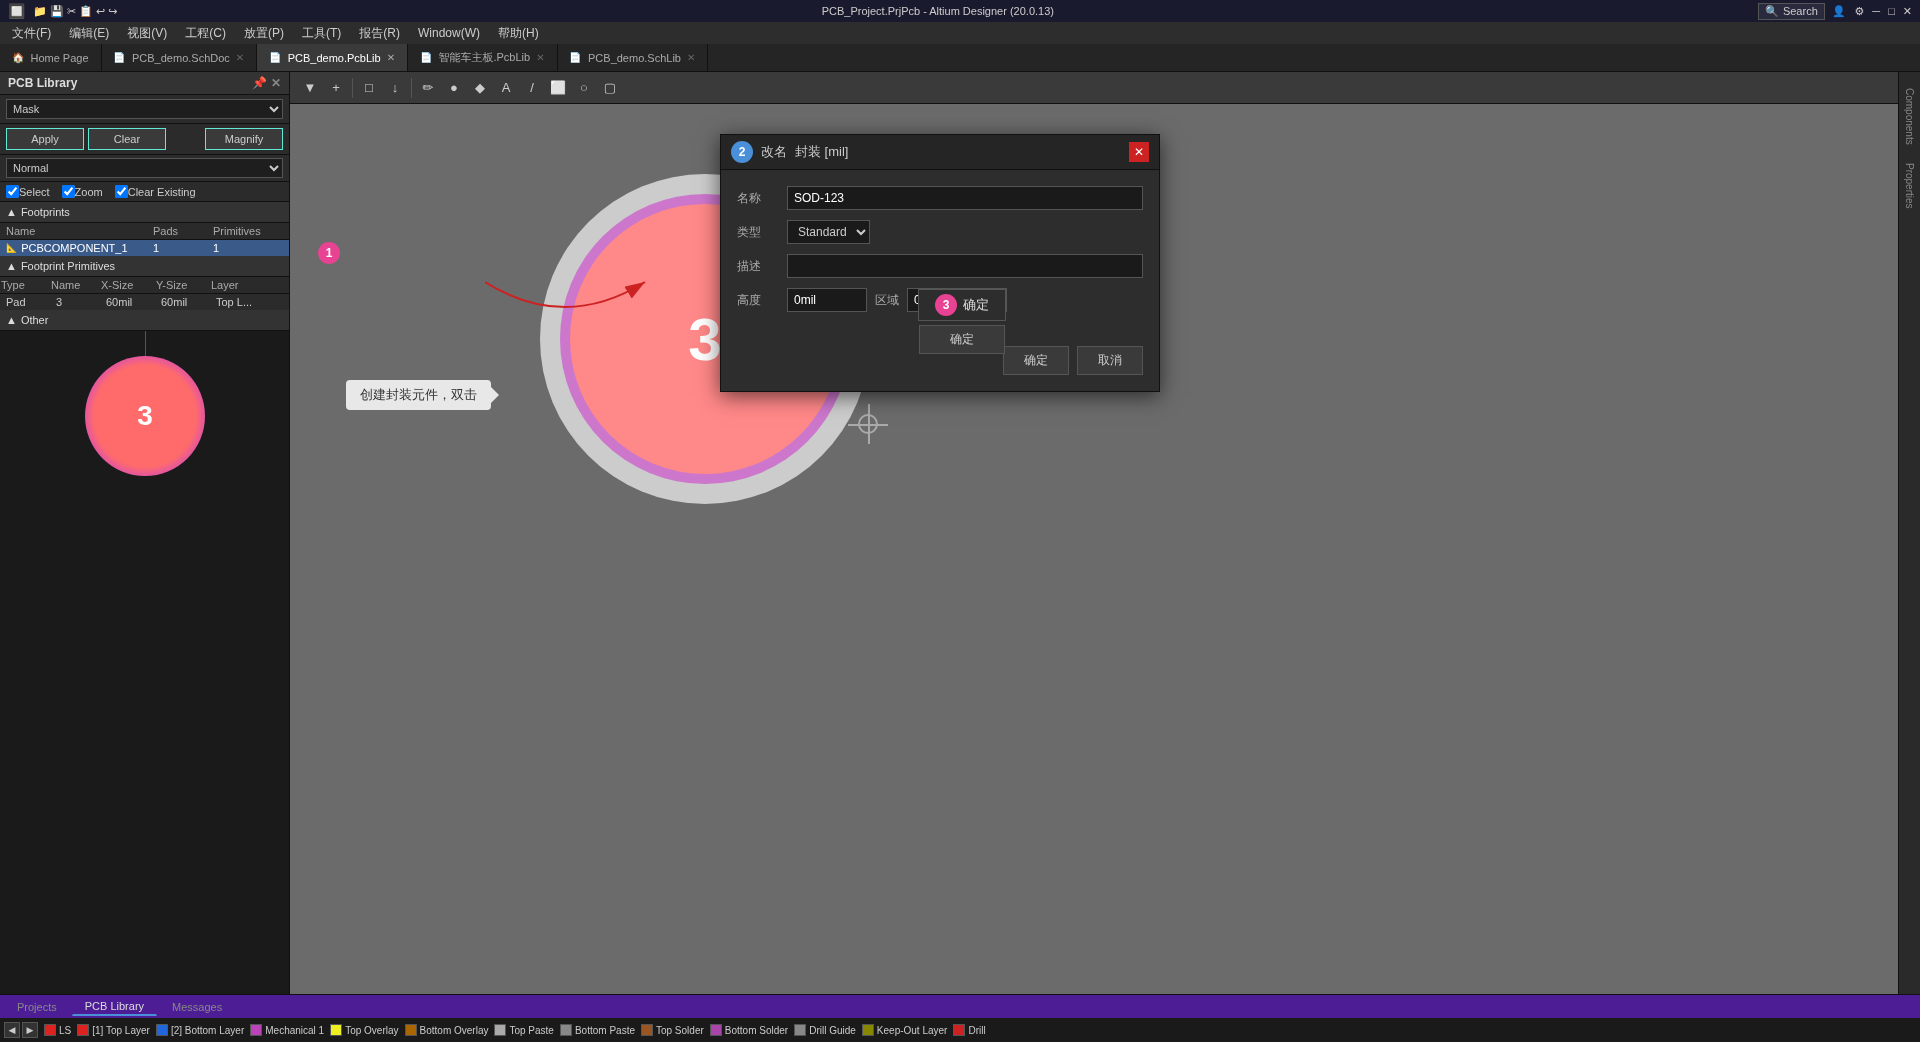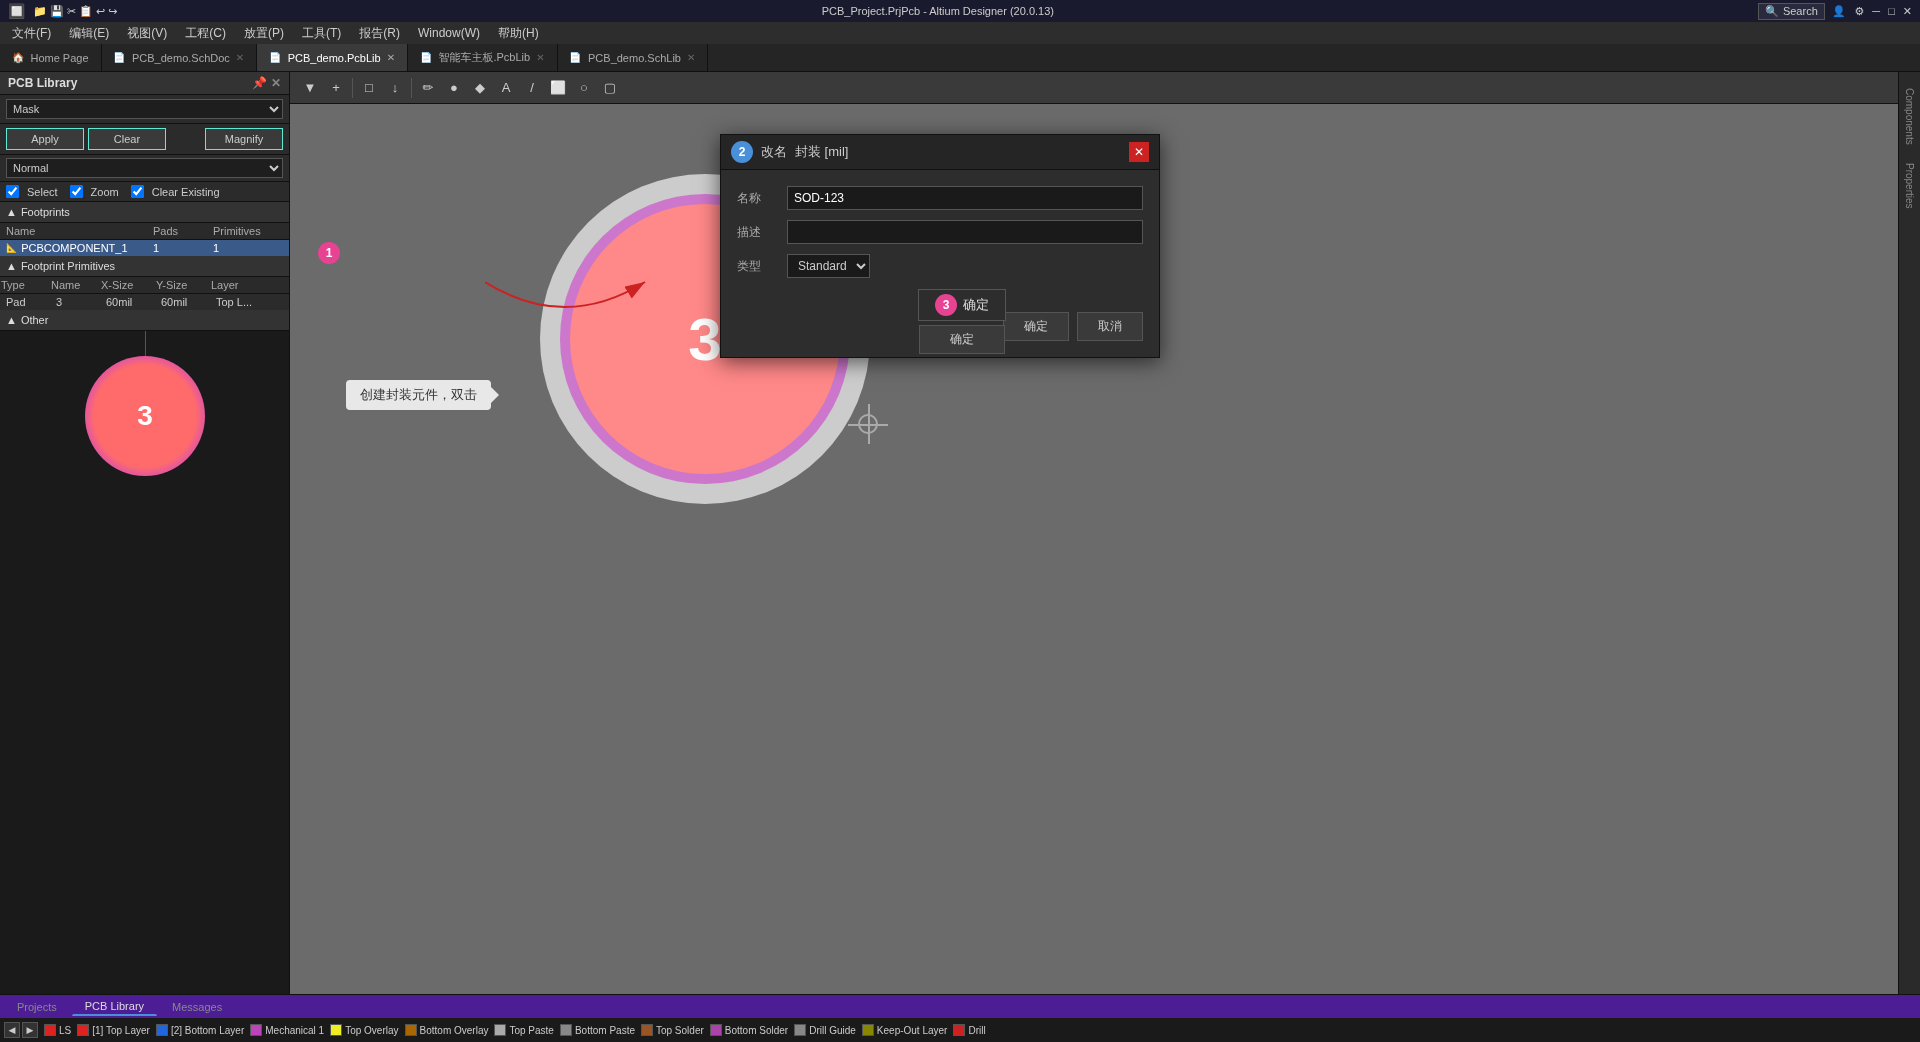--- a/index.html
+++ b/index.html
@@ -164,21 +164,21 @@
     .checkbox-row {
       display: flex;
       align-items: center;
       padding: 3px 6px;
       border-bottom: 1px solid #111;
       gap: 12px;
     }
     .checkbox-row label {
       display: flex;
       align-items: center;
-      gap: 8px;
+      gap: 0;
       font-size: 11px;
       color: #ccc;
       cursor: pointer;
     }
 
     .section-header {
       display: flex;
       align-items: center;
       padding: 4px 6px;
       background: #333;
@@ -862,28 +862,34 @@
             <button class="modal-close-btn">
               <span>✕</span>
             </button>
           </div>
           <div class="modal-body">
             <div class="modal-row">
               <span class="modal-label">名称</span>
               <input class="modal-input" type="text" value="SOD-123" style="">
             </div>
             <div class="modal-row">
+              <span class="modal-label">类型</span>
+              <select class="modal-select">
+                <option>Standard</option>
+              </select>
+            </div>
+            <div class="modal-row">
               <span class="modal-label">描述</span>
               <input class="modal-input" type="text" value="" style="">
             </div>
             <div class="modal-row">
-              <span class="modal-label">类型</span>
-              <select class="modal-select">
-                <option>Standard</option>
-              </select>
+              <span class="modal-label">高度</span>
+              <input class="modal-input" type="text" value="0mil" style="width: 80px; flex: 0 0 auto; margin-right: 8px;">
+              <span style="color:#aaa; margin-right:8px; font-size:12px;">区域</span>
+              <input class="modal-input" type="text" value="0 sq.inch" style="width: 100px; flex: 0 0 auto;">
             </div>
           </div>
           <div class="modal-footer">
             <button class="btn-ok">确定</button>
             <button class="btn-cancel">取消</button>
           </div>
         </div>
 
         <div style="position:absolute; left:628px; top:185px; display:flex; flex-direction:column; align-items:center; gap:4px;">
           <div style="display:flex; align-items:center; gap:6px; background:#2d2d2d; border:1px solid #555; padding:4px 16px;">

